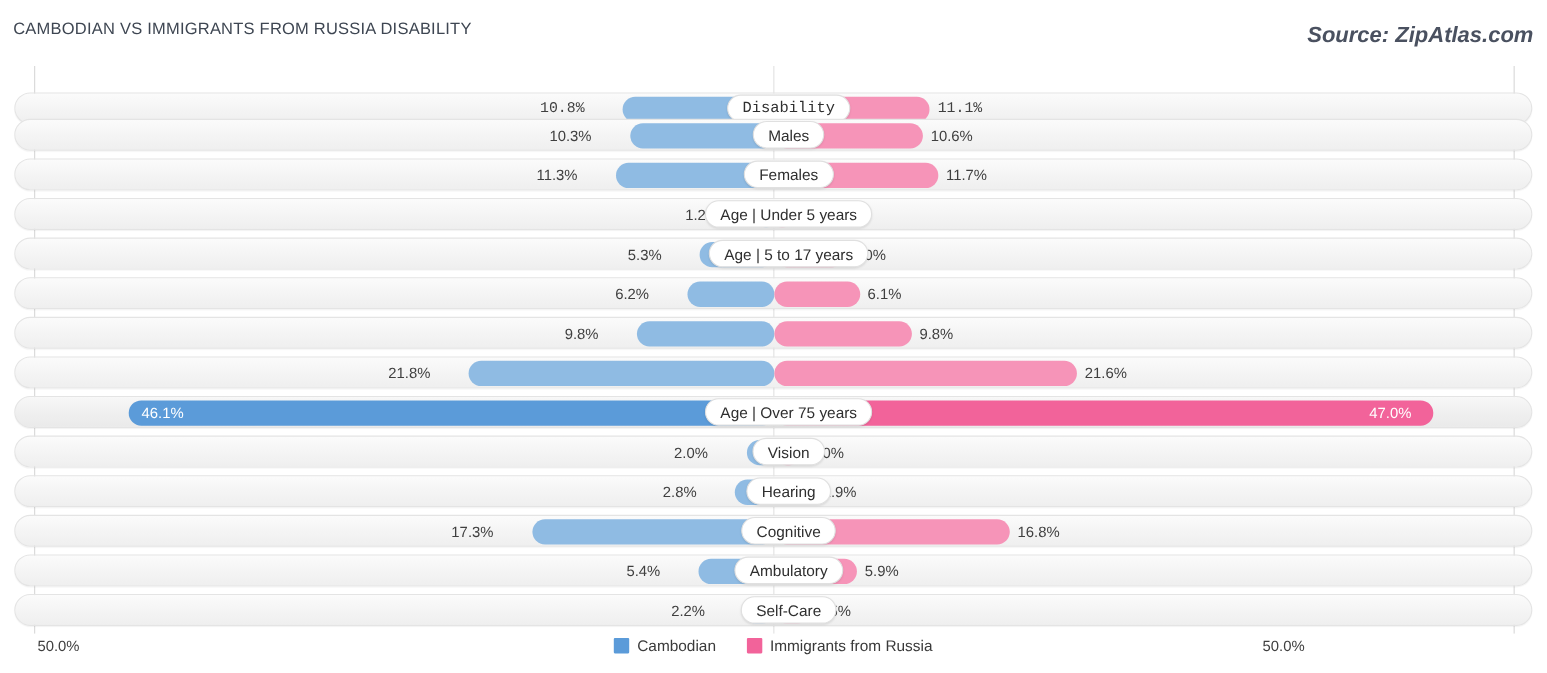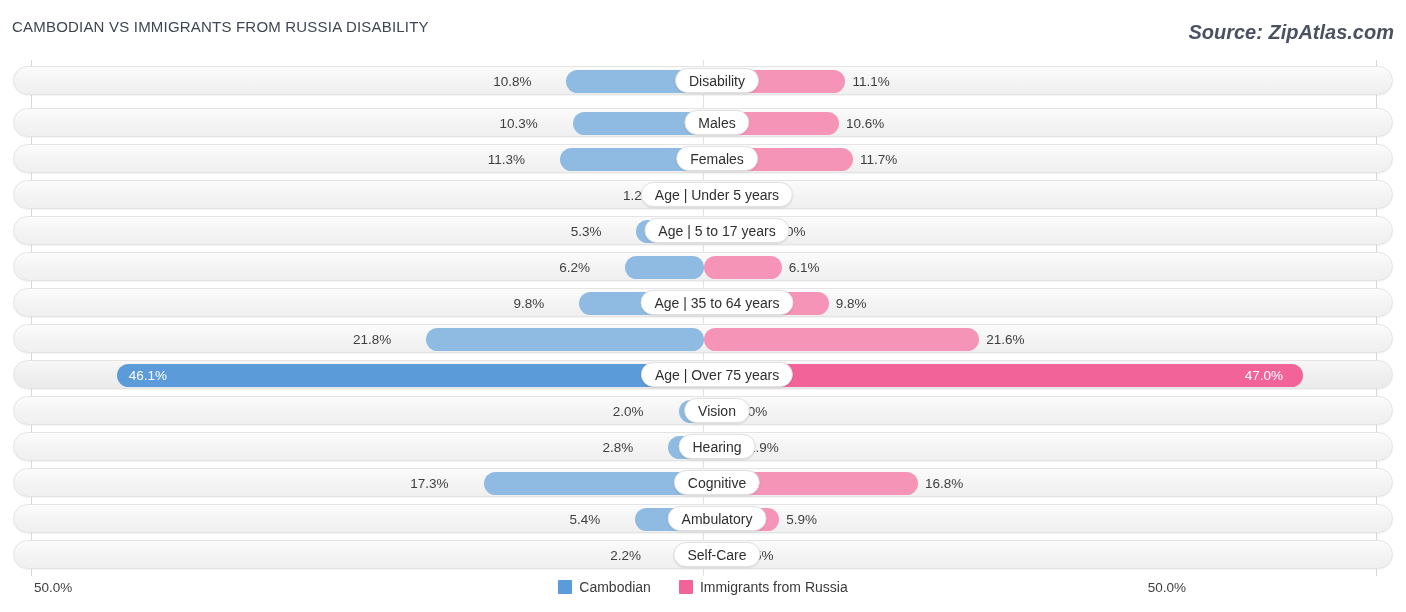--- a/index.html
+++ b/index.html
@@ -174,21 +174,21 @@
 <div id="header">
   <div id="page-title">CAMBODIAN VS IMMIGRANTS FROM RUSSIA DISABILITY</div>
   <div id="source-label">Source: ZipAtlas.com</div>
 </div>
 
 <div id="chart">
   <div class="gridline" id="grid-left"></div>
   <div class="gridline" id="grid-mid"></div>
   <div class="gridline" id="grid-right"></div>
   <div id="rows">
-      <div class="row" style="top: 6px;">
+      <div class="row" style="top: 24px; font-family: Liberation Mono, monospace;">
         <div class="bar left" style="width: 137.592px; left: 552.408px;"></div>
         <div class="bar right" style="width: 141.414px; left: 690px;"></div>
         <div class="val left" style="right: 860.592px;">10.8%</div>
         <div class="val right" style="left: 838.414px;">11.1%</div>
         <div class="pill">Disability</div>
       </div>
       <div class="row" style="top: 48px;">
         <div class="bar left" style="width: 131.222px; left: 558.778px;"></div>
         <div class="bar right" style="width: 135.044px; left: 690px;"></div>
         <div class="val left" style="right: 854.222px;">10.3%</div>
@@ -220,21 +220,20 @@
         <div class="bar left" style="width: 78.988px; left: 611.012px;"></div>
         <div class="bar right" style="width: 77.714px; left: 690px;"></div>
         <div class="val left" style="right: 801.988px;">6.2%</div>
         <div class="val right" style="left: 774.714px;">6.1%</div>
       </div>
       <div class="row" style="top: 228px;">
         <div class="bar left" style="width: 124.852px; left: 565.148px;"></div>
         <div class="bar right" style="width: 124.852px; left: 690px;"></div>
         <div class="val left" style="right: 847.852px;">9.8%</div>
         <div class="val right" style="left: 821.852px;">9.8%</div>
-        <div class="pill">Age | 35 to 64 years</div>
       </div>
       <div class="row" style="top: 264px;">
         <div class="bar left" style="width: 277.732px; left: 412.268px;"></div>
         <div class="bar right" style="width: 275.184px; left: 690px;"></div>
         <div class="val left" style="right: 1000.73px;">21.8%</div>
         <div class="val right" style="left: 972.184px;">21.6%</div>
       </div>
       <div class="row highlight" style="top: 300px;">
         <div class="bar left" style="width: 587.314px; left: 102.686px;"></div>
         <div class="bar right" style="width: 598.78px; left: 690px;"></div>

